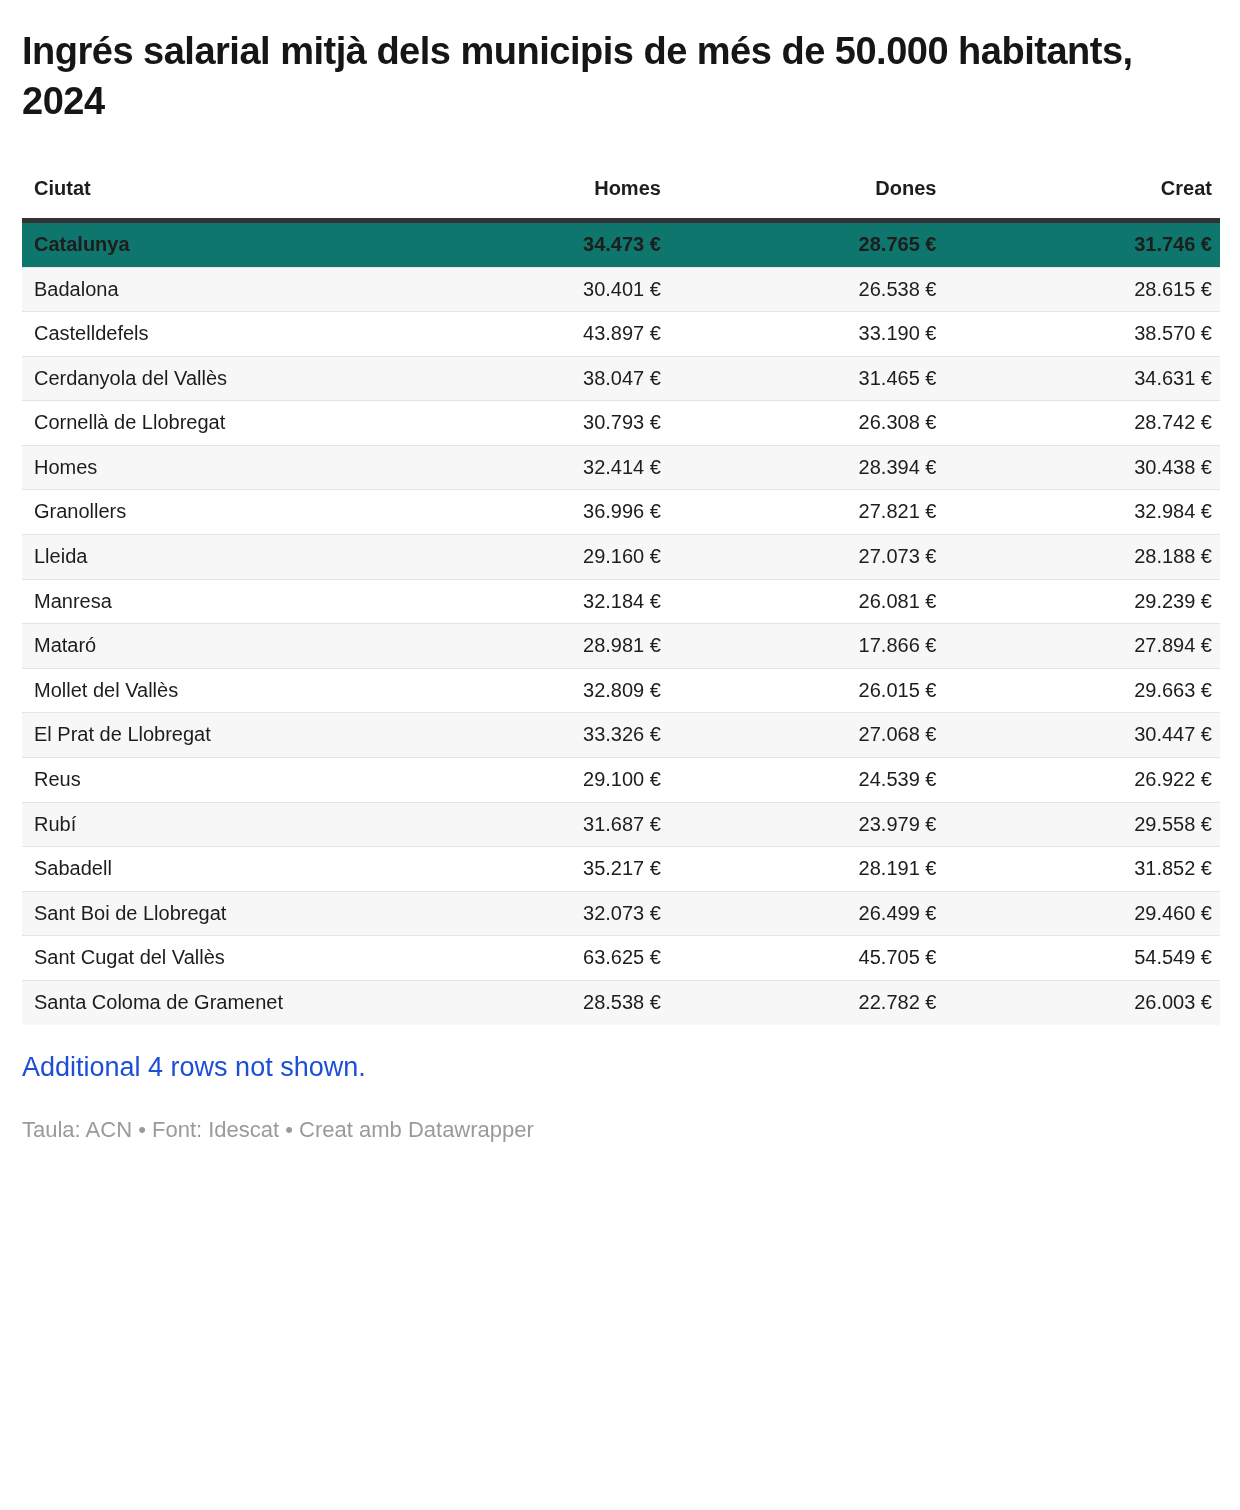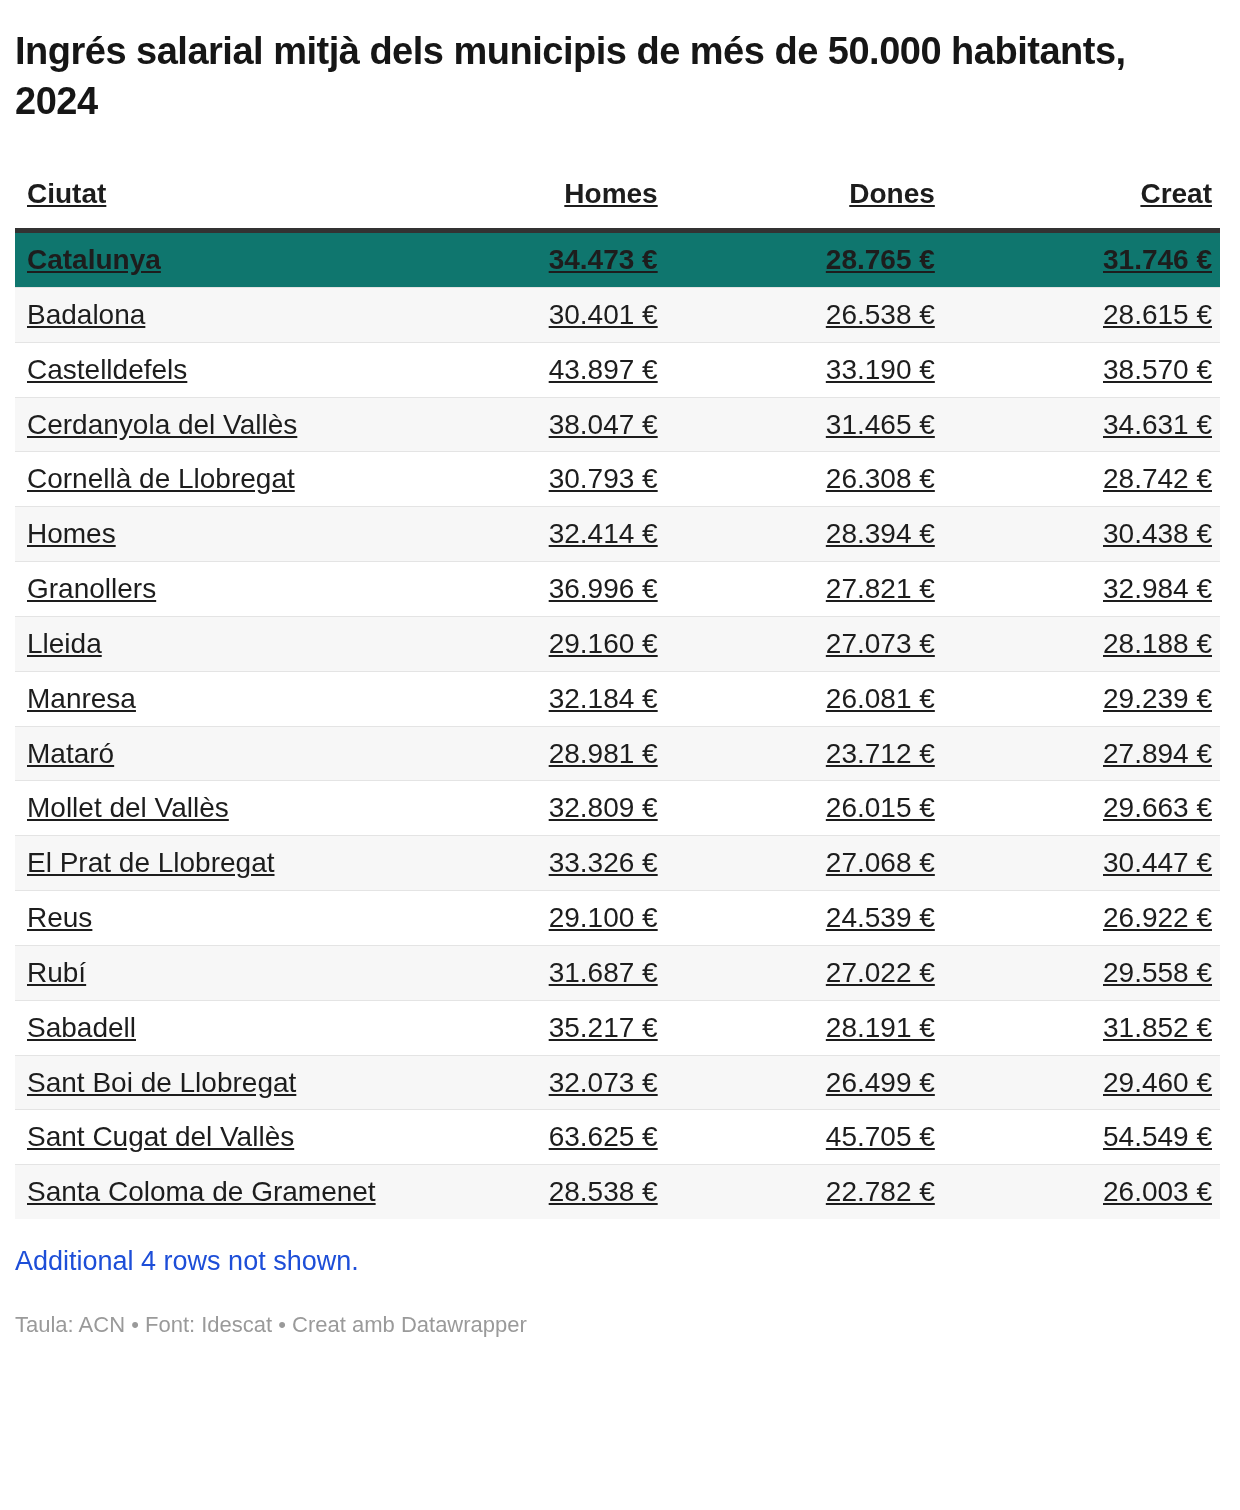--- a/index.html
+++ b/index.html
@@ -8,36 +8,35 @@
     padding: 0;
     background: #ffffff;
     font-family: "Liberation Sans", sans-serif;
     color: #1d1d1d;
   }
   body {
     width: 1240px;
     min-height: 1510px;
   }
   .page {
-    padding: 26px 20px 20px 15px;
+    padding: 26px 20px 20px 22px;
   }
   .title {
     font-size: 38px;
     line-height: 1.32;
     font-weight: bold;
     letter-spacing: -0.5px;
     color: #161616;
     margin: 0 0 36px 0;
     max-width: 1120px;
   }
   table.salary-table {
     width: 100%;
     border-collapse: collapse;
-    font-size: 28px;
-    text-decoration: underline;
+    font-size: 20px;
   }
   thead tr {
     border-bottom: 5px solid #333333;
   }
   th {
     font-weight: bold;
     text-align: right;
     padding: 14px 8px 16px 8px;
     line-height: 1.28;
     color: #1d1d1d;
@@ -155,21 +154,21 @@
         </tr>
         <tr>
           <td class="name">Manresa</td>
           <td class="num">32.184 €</td>
           <td class="num">26.081 €</td>
           <td class="num">29.239 €</td>
         </tr>
         <tr>
           <td class="name">Mataró</td>
           <td class="num">28.981 €</td>
-          <td class="num">23.712 €</td>
+          <td class="num">17.866 €</td>
           <td class="num">27.894 €</td>
         </tr>
         <tr>
           <td class="name">Mollet del Vallès</td>
           <td class="num">32.809 €</td>
           <td class="num">26.015 €</td>
           <td class="num">29.663 €</td>
         </tr>
         <tr>
           <td class="name">El Prat de Llobregat</td>
@@ -179,21 +178,21 @@
         </tr>
         <tr>
           <td class="name">Reus</td>
           <td class="num">29.100 €</td>
           <td class="num">24.539 €</td>
           <td class="num">26.922 €</td>
         </tr>
         <tr>
           <td class="name">Rubí</td>
           <td class="num">31.687 €</td>
-          <td class="num">27.022 €</td>
+          <td class="num">23.979 €</td>
           <td class="num">29.558 €</td>
         </tr>
         <tr>
           <td class="name">Sabadell</td>
           <td class="num">35.217 €</td>
           <td class="num">28.191 €</td>
           <td class="num">31.852 €</td>
         </tr>
         <tr>
           <td class="name">Sant Boi de Llobregat</td>

